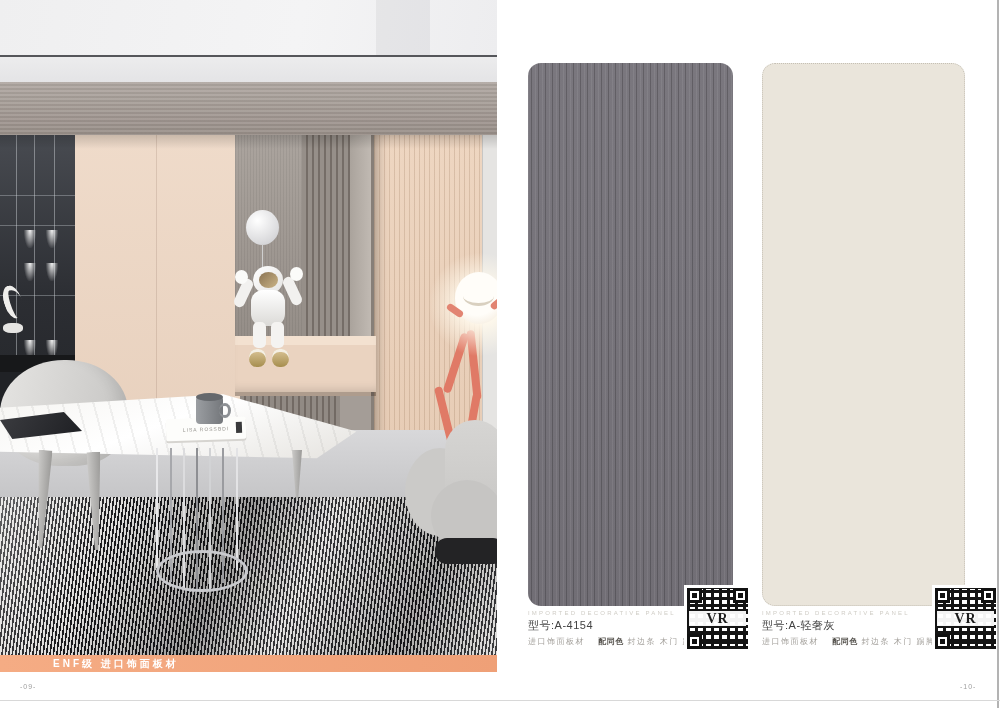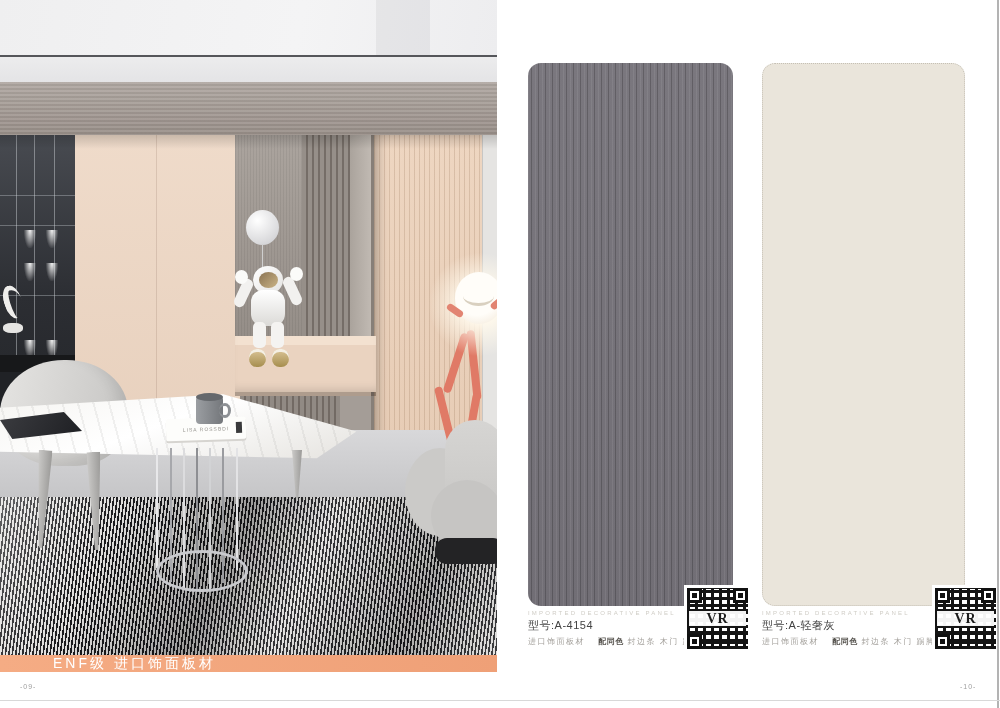--- a/index.html
+++ b/index.html
@@ -132,21 +132,21 @@
   .mug { left:196px; top:396px; width:27px; height:28px; border-radius:4px; z-index:10;
          background:linear-gradient(90deg,#9b9ea2,#74777b); }
   .mug-top { position:absolute; left:0; top:-3px; width:27px; height:8px; border-radius:50%; background:#65686c; }
   .mug-handle { position:absolute; right:-8px; top:7px; width:12px; height:15px; border:3px solid #8d9094;
                 border-radius:50%; border-left:none; }
 
   
   .caption-bar { left:0; top:655px; width:497px; height:17px; z-index:11;
                  background:linear-gradient(90deg,#f5ac84,#efa077);
                  display:flex; align-items:center; padding-left:53px; }
-  .caption-text { color:#ffffff; font-size:14px; font-weight:normal; letter-spacing:3px; }
+  .caption-text { color:#ffffff; font-size:10px; font-weight:bold; letter-spacing:3px; }
   .pagenum { font-size:7px; color:#9e9e9e; letter-spacing:1px; }
 
   
   .right-page { left:500px; top:0; width:500px; height:708px; background:#fff; }
   .swatch-gray { position:absolute; left:28px; top:63px; width:205px; height:543px; border-radius:13px;
                  background:repeating-linear-gradient(90deg, rgba(255,255,255,.07) 0 1px, rgba(0,0,0,0) 1px 3px, rgba(0,0,0,.20) 3px 4px, rgba(0,0,0,0) 4px 7px),
                             linear-gradient(180deg,#7a777e,#716e75); }
   .swatch-cream { position:absolute; left:262px; top:63px; width:203px; height:543px; border-radius:13px;
                   background:#eae5db; border:1px dotted #c5c0b5; }
   .label-block { position:absolute; width:170px; }

